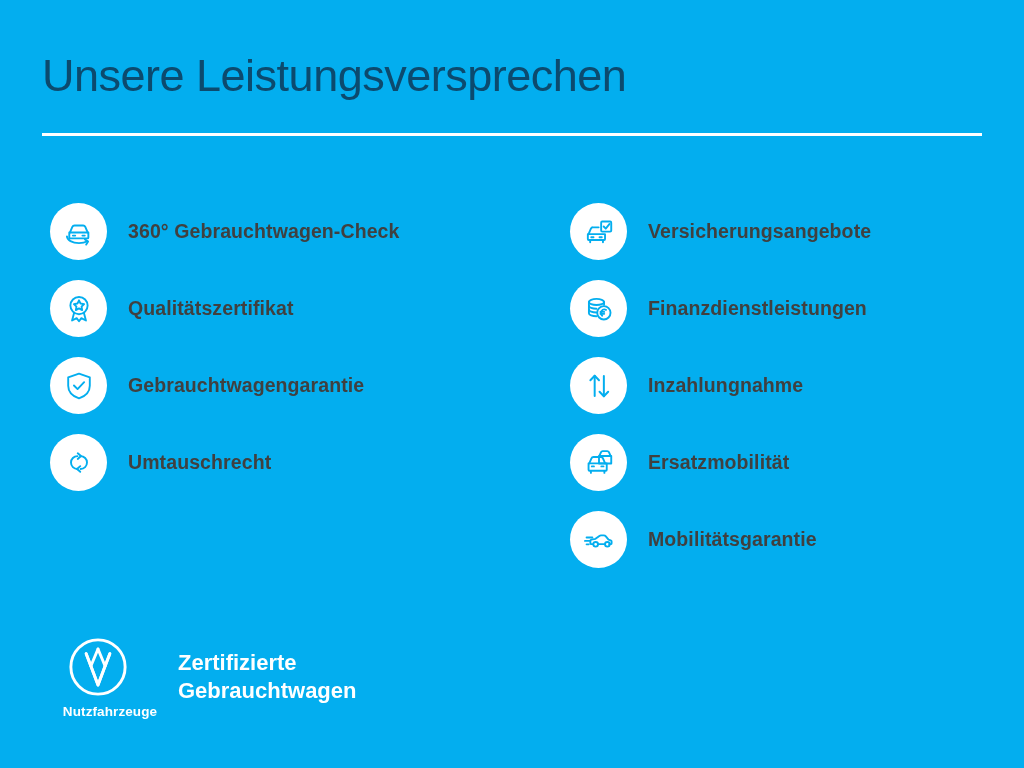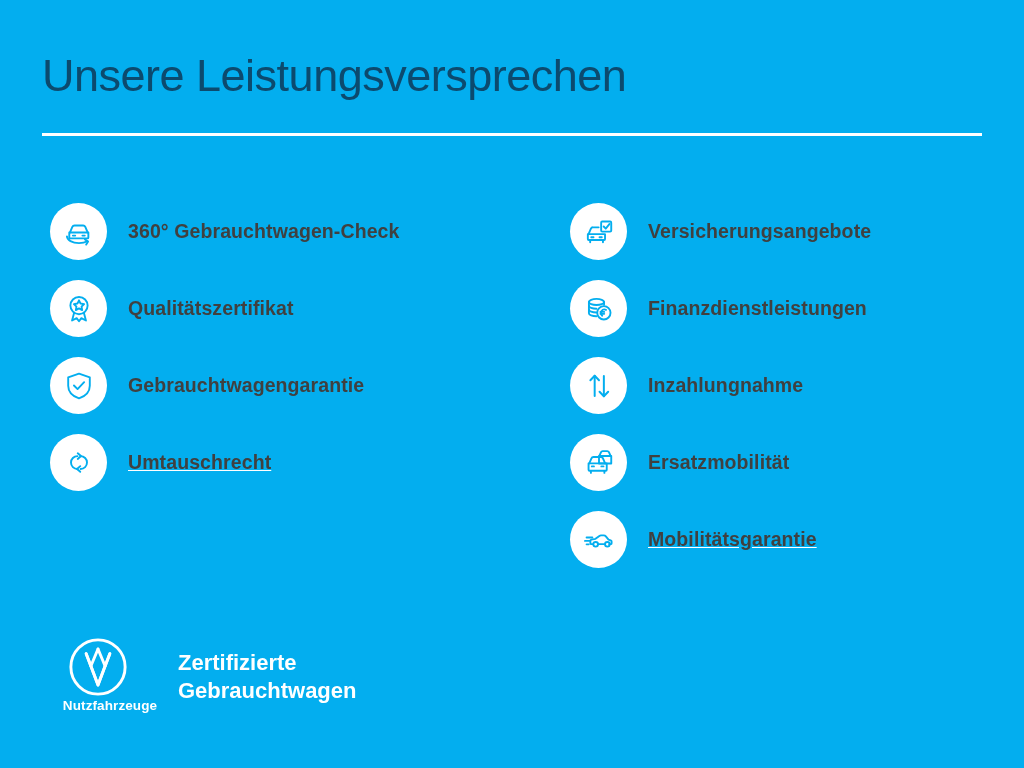--- a/index.html
+++ b/index.html
@@ -50,21 +50,21 @@
   }
   .col-left  { left: 50px;  width: 470px; }
   .col-right { left: 570px; width: 440px; }
 
   .benefit {
     display: flex;
     align-items: center;
     height: 57px;
     margin-bottom: 20px;
   }
-  .benefit:last-child { margin-bottom: 0; text-decoration: underline; }
+  .benefit:last-child { margin-bottom: 0; }
 
   .icon-circle {
     flex: 0 0 auto;
     width: 57px; height: 57px;
     border-radius: 50%;
     background: #ffffff;
     display: flex;
     align-items: center;
     justify-content: center;
   }
@@ -89,20 +89,21 @@
     align-items: flex-start;
   }
   .logo-block {
     width: 112px;
     display: flex;
     flex-direction: column;
     align-items: center;
   }
   .vw-mark { width: 62px; height: 62px; display: block; }
   .logo-sub {
+    margin-top: 6px;
     font-size: 13.5px;
     font-weight: bold;
     letter-spacing: 0.1px;
     color: #ffffff;
     white-space: nowrap;
     padding-left: 24px;
   }
   .footer-text {
     margin-left: 24px;
     margin-top: 13px;

